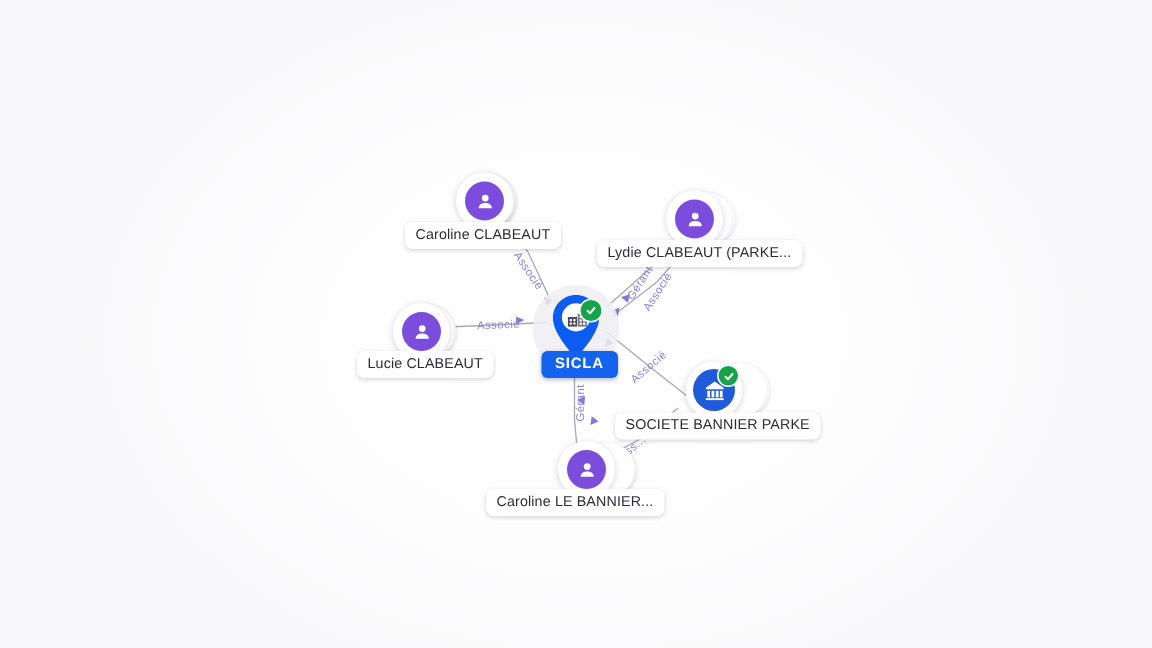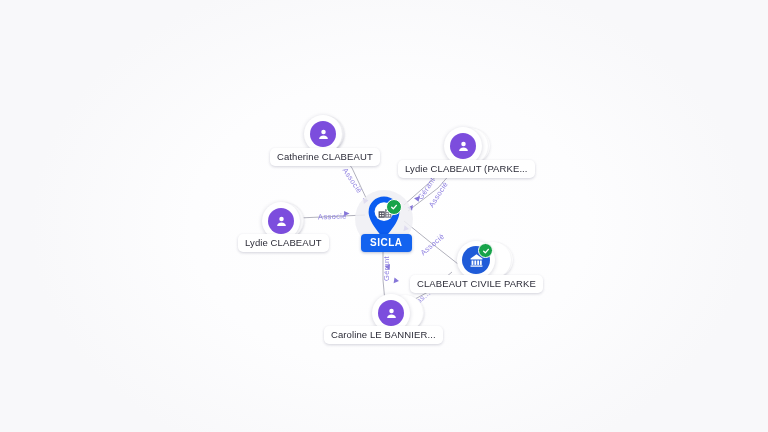--- a/index.html
+++ b/index.html
@@ -153,21 +153,21 @@
     <div class="deck" style="left:310px;top:117px;width:34px;height:34px;"></div>
     <div class="deck" style="left:307px;top:116px;width:36px;height:36px;"></div>
     <div class="circle-node" style="left:304px;top:115px;">
       <div class="avatar">
         <svg viewBox="0 0 24 24" fill="#ffffff">
             <circle cx="12" cy="8" r="3.6"></circle>
             <path d="M5 19c0-3.6 3.1-5.6 7-5.6s7 2 7 5.6z"></path>
           </svg>
       </div>
     </div>
-    <div class="pill" style="left:270px;top:148px;">Catherine CLABEAUT</div>
+    <div class="pill" style="left:270px;top:148px;">Caroline CLABEAUT</div>
   </div>
 
   <div class="node">
     <div class="deck" style="left:456px;top:129px;width:34px;height:34px;"></div>
     <div class="deck" style="left:452px;top:128px;width:36px;height:36px;"></div>
     <div class="circle-node" style="left:444px;top:127px;">
       <div class="avatar">
         <svg viewBox="0 0 24 24" fill="#ffffff">
             <circle cx="12" cy="8" r="3.6"></circle>
             <path d="M5 19c0-3.6 3.1-5.6 7-5.6s7 2 7 5.6z"></path>
@@ -181,21 +181,21 @@
     <div class="deck" style="left:270px;top:204px;width:34px;height:34px;"></div>
     <div class="deck" style="left:267px;top:203px;width:36px;height:36px;"></div>
     <div class="circle-node" style="left:262px;top:202px;">
       <div class="avatar">
         <svg viewBox="0 0 24 24" fill="#ffffff">
             <circle cx="12" cy="8" r="3.6"></circle>
             <path d="M5 19c0-3.6 3.1-5.6 7-5.6s7 2 7 5.6z"></path>
           </svg>
       </div>
     </div>
-    <div class="pill" style="left:238px;top:234px;">Lydie CLABEAUT</div>
+    <div class="pill" style="left:238px;top:234px;">Lucie CLABEAUT</div>
   </div>
 
   <div class="node">
     <div class="deck" style="left:390px;top:296px;width:34px;height:34px;"></div>
     <div class="deck" style="left:387px;top:295px;width:36px;height:36px;"></div>
     <div class="circle-node" style="left:372px;top:294px;">
       <div class="avatar">
         <svg viewBox="0 0 24 24" fill="#ffffff">
             <circle cx="12" cy="8" r="3.6"></circle>
             <path d="M5 19c0-3.6 3.1-5.6 7-5.6s7 2 7 5.6z"></path>
@@ -218,21 +218,21 @@
           <rect x="16.8" y="12" width="2.6" height="6.2"></rect>
           <rect x="3.6" y="19" width="16.8" height="1.8"></rect>
         </svg>
       </div>
     </div>
     <div class="badge" style="left:478px;top:243px;">
       <svg viewBox="0 0 24 24" fill="none" stroke="#ffffff" stroke-width="4" stroke-linecap="round" stroke-linejoin="round">
         <path d="M5 12.5 10 17.5 19 7"></path>
       </svg>
     </div>
-    <div class="pill" style="left:410px;top:275px;">CLABEAUT CIVILE PARKE</div>
+    <div class="pill" style="left:410px;top:275px;">SOCIETE BANNIER PARKE</div>
   </div>
 
   <div class="node">
     <div class="pin-halo" style="left:355px;top:190px;"></div>
     <div class="pin" style="left:366px;top:195px;">
       <svg viewBox="0 0 36 46" xmlns="http://www.w3.org/2000/svg">
         <path d="M18 1.6C9.4 1.6 2.6 8.4 2.6 17c0 10.4 12.2 22.6 14.3 26 .5.8 1.7.8 2.2 0 2.1-3.4 14.3-15.6 14.3-26 0-8.6-6.8-15.4-15.4-15.4z" fill="#0b5cf0"></path>
         <circle cx="18" cy="16.6" r="9.4" fill="#ffffff"></circle>
       </svg>
       <div class="pin-inner-icon" style="left:10px;top:9px;">

